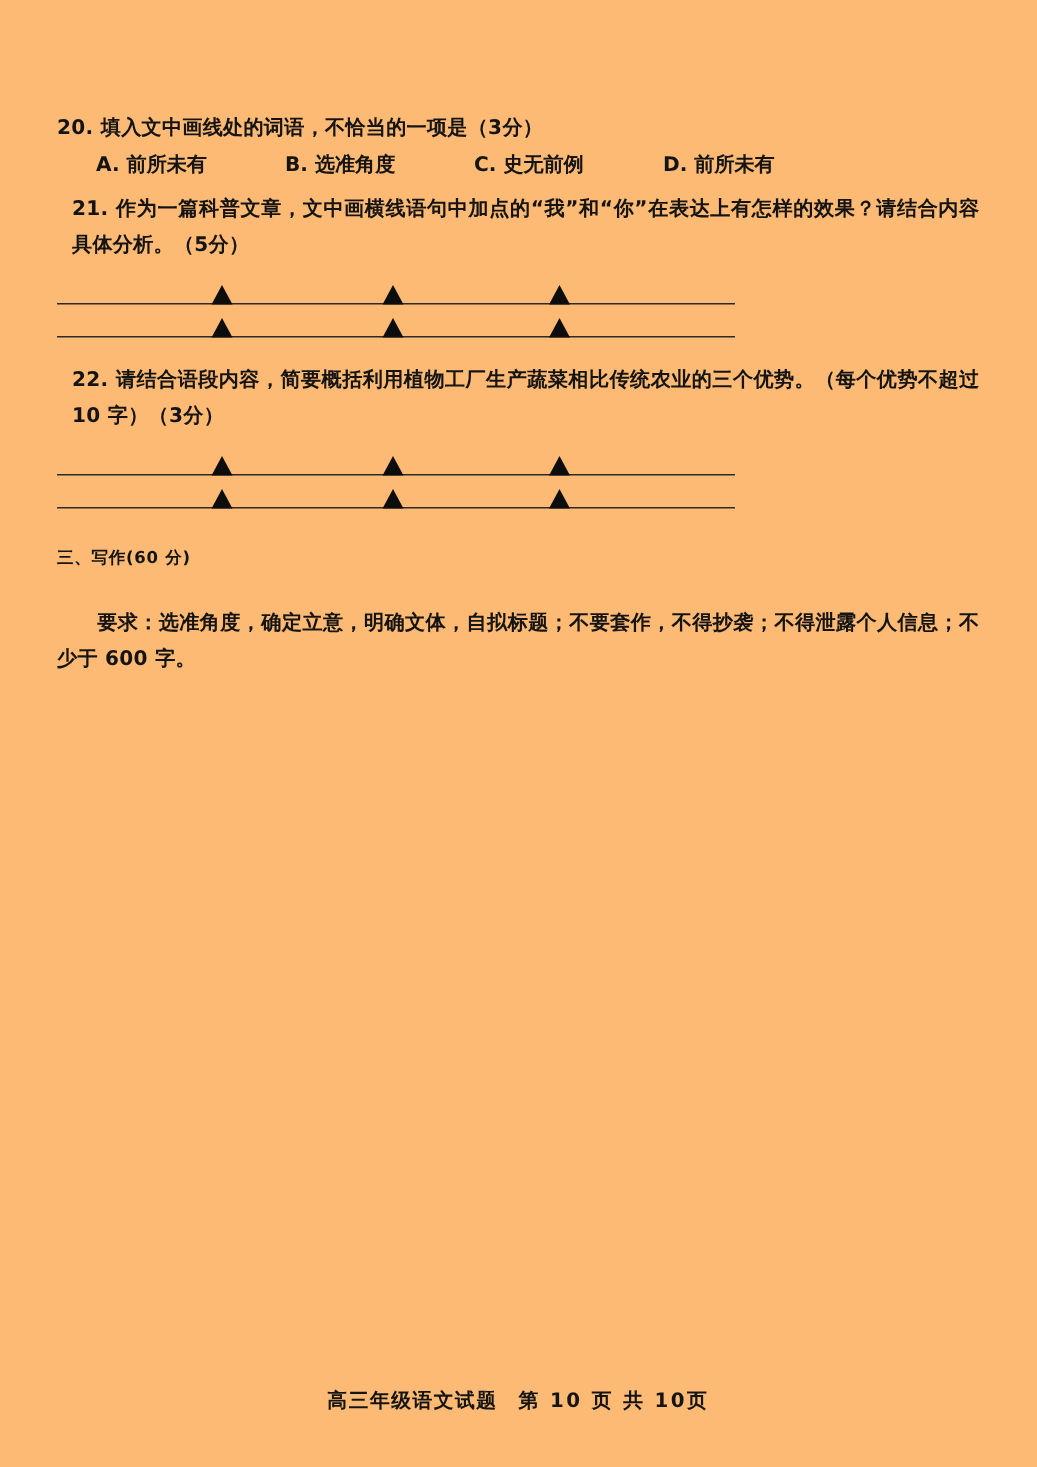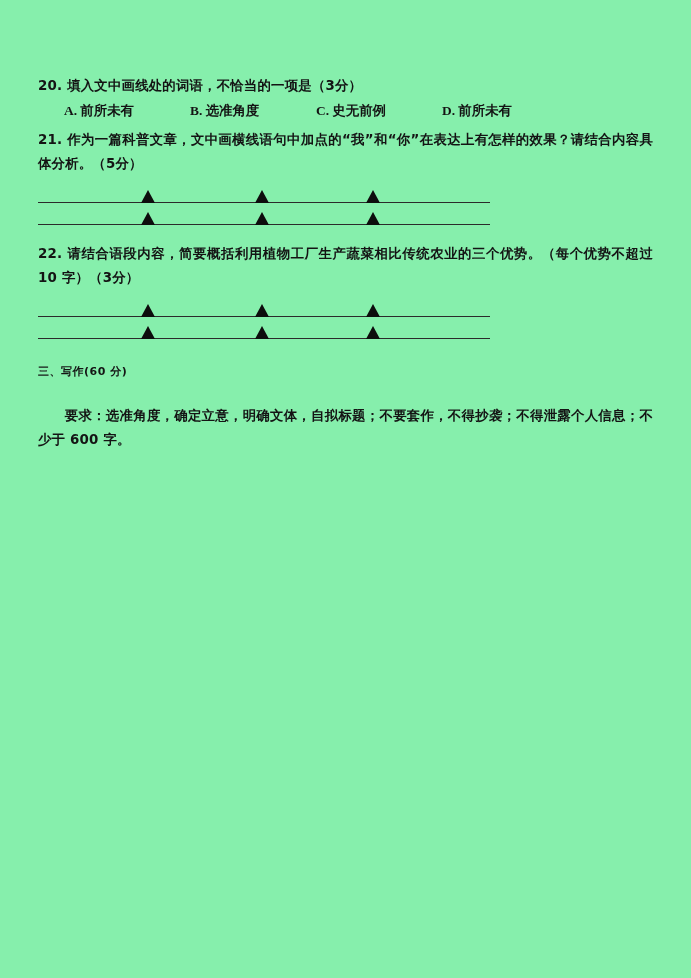--- a/index.html
+++ b/index.html
@@ -15,21 +15,21 @@
     color: #141414;
     overflow: hidden;
   }
 
   .page {
     position: absolute;
     left: 0;
     top: 0;
     width: 691px;
     height: 978px;
-    background: #86efac;
+    background: #fdba74;
   }
 
   .content {
     position: absolute;
     left: 38px;
     top: 74px;
     width: 615px;
   }
 
   
@@ -40,37 +40,37 @@
     letter-spacing: 0.2px;
     white-space: pre-wrap;
   }
   .qblock {
     font-size: 13.4px;
     line-height: 23.5px;
     font-weight: bold;
     letter-spacing: 0.2px;
     text-align: justify;
     text-justify: inter-ideograph;
+    margin-left: 10px;
   }
 
   
   .options {
     display: block;
     margin-top: 2px;
     font-size: 13.4px;
     font-weight: bold;
     line-height: 23px;
     white-space: nowrap;
     padding-left: 26px;
   }
   .opt {
     display: inline-block;
     width: 126px;
     vertical-align: top;
-    font-family: Liberation Serif, serif;
   }
   .opt:last-child { width: auto; }
 
   
   .answer-lines {
     position: relative;
     margin-top: 9px;
     margin-bottom: 4px;
     width: 452px;
   }
@@ -208,13 +208,16 @@
 
 
     <div class="gap-c"></div>
 
     <div class="prompt">
       <p class="ind">要求：选准角度，确定立意，明确文体，自拟标题；不要套作，不得抄袭；不得泄露个人信息；不少于 600 字。</p>
     </div>
 
   </div>
 
+  <div class="footer">
+    <span>高三年级语文试题</span><span class="pager">第 10 页 共 10页</span>
+  </div>
 </div>
 
 </body></html>

